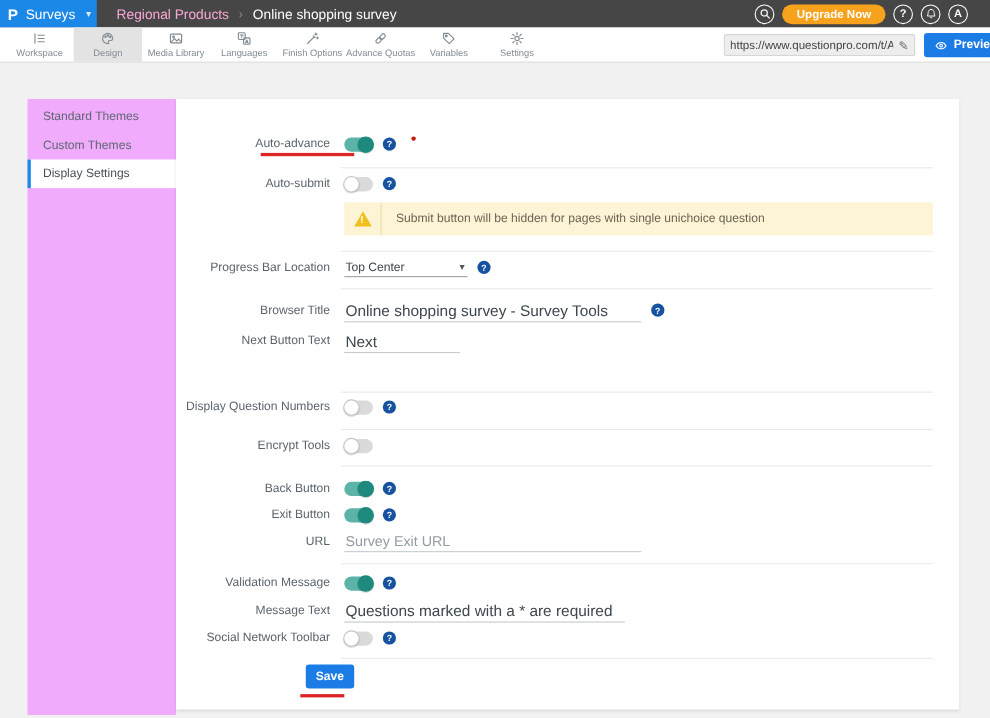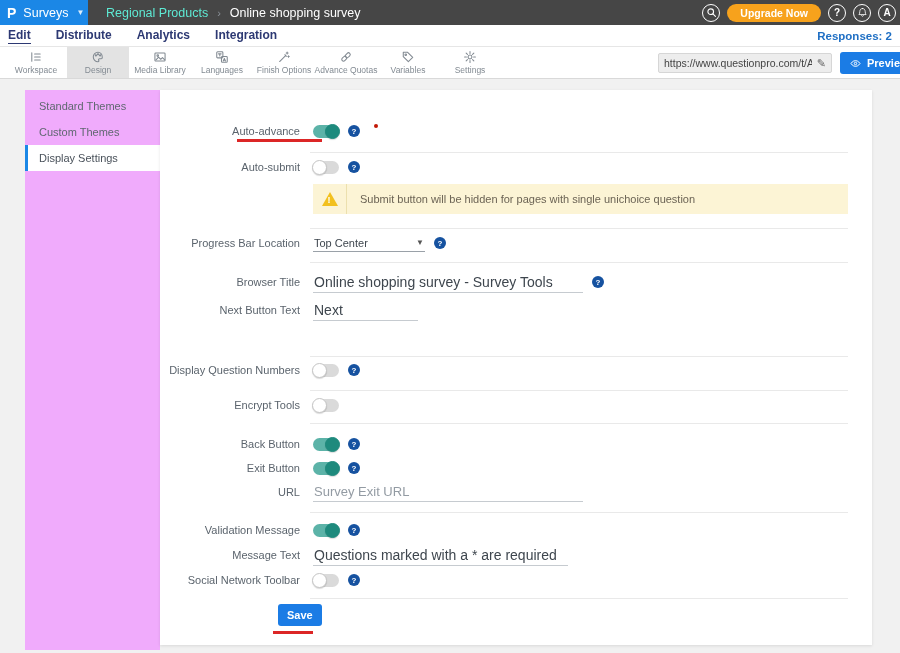--- a/index.html
+++ b/index.html
@@ -6,24 +6,24 @@
   body { font-family:"Liberation Sans", sans-serif; background:#f1f1f1; }
   .app { position:relative; width:900px; height:653px; overflow:hidden; background:#f1f1f1; }
 
   
   .topbar { height:25px; background:#464646; display:flex; align-items:stretch; }
   .brand { width:88px; background:#1b87e6; color:#fff; display:flex; align-items:center; padding:0 7px; gap:7px; cursor:pointer; }
   .logo { font-weight:800; font-size:14px; line-height:1; }
   .brand-label { font-size:12.5px; }
   .brand-caret { font-size:8px; color:#d9ecfc; margin-left:1px; }
   .crumbs { display:flex; align-items:center; margin-left:18px; gap:9px; font-size:12.5px; }
-  .crumb-parent { color:#5eead4; cursor:pointer; }
+  .crumb-parent { color:#f9a8d4; cursor:pointer; }
   .crumb-sep { color:#8b9299; font-size:11px; }
   .crumb-current { color:#ffffff; }
-  .top-right { margin-left:auto; display:flex; align-items:center; gap:7px; padding-right:4px; }
+  .top-right { margin-left:auto; display:flex; align-items:center; gap:7px; padding-right:20px; }
   .tcirc { width:18px; height:18px; border:1px solid #fff; border-radius:50%; display:flex; align-items:center; justify-content:center; color:#fff; font-size:10px; font-weight:700; cursor:pointer; flex:0 0 auto; }
   .upgrade { height:18px; background:#f7a21c; border-radius:9px; color:#fff; font-size:10.5px; font-weight:700; padding:0 13px; display:flex; align-items:center; border:none; cursor:pointer; }
 
   
   .nav { height:22px; background:#fff; display:flex; align-items:center; padding:0 8px; border-bottom:1px solid #e6e6e6; }
   .nav-item { font-size:12px; font-weight:700; color:#2d3973; margin-right:25px; cursor:pointer; padding-bottom:1px; }
   .nav-item.active { border-bottom:1px solid #2d3973; }
   .responses { margin-left:auto; font-size:11.5px; font-weight:700; color:#1f6fc4; }
 
   
@@ -109,27 +109,20 @@
       <span class="tcirc">
         <svg width="11" height="11" viewBox="0 0 16 16" fill="none" stroke="#fff" stroke-width="1.2" stroke-linecap="round" stroke-linejoin="round">
             <path d="M8 2.2c-2.6 0-3.7 1.8-3.9 4.2l-.5 3.4-.8 1.2h10.4l-.8-1.2-.5-3.4C11.7 4 10.6 2.2 8 2.2z"></path>
             <path d="M6.7 12.6a1.4 1.4 0 0 0 2.6 0"></path>
           </svg>
       </span>
       <span class="tcirc">A</span>
     </div>
   </div>
 
-  <div class="nav">
-    <span class="nav-item active">Edit</span>
-    <span class="nav-item">Distribute</span>
-    <span class="nav-item">Analytics</span>
-    <span class="nav-item">Integration</span>
-    <span class="responses">Responses: 2</span>
-  </div>
 
   <div class="toolbar">
     <div class="titem">
       <svg viewBox="0 0 16 16">
           <path d="M3.2 3.2v9.6M6.4 4.6h6.4M6.4 8h6.4M6.4 11.4h6.4"></path>
         </svg>
       <span class="tlabel">Workspace</span>
     </div>
     <div class="titem active">
       <svg viewBox="0 0 16 16">

